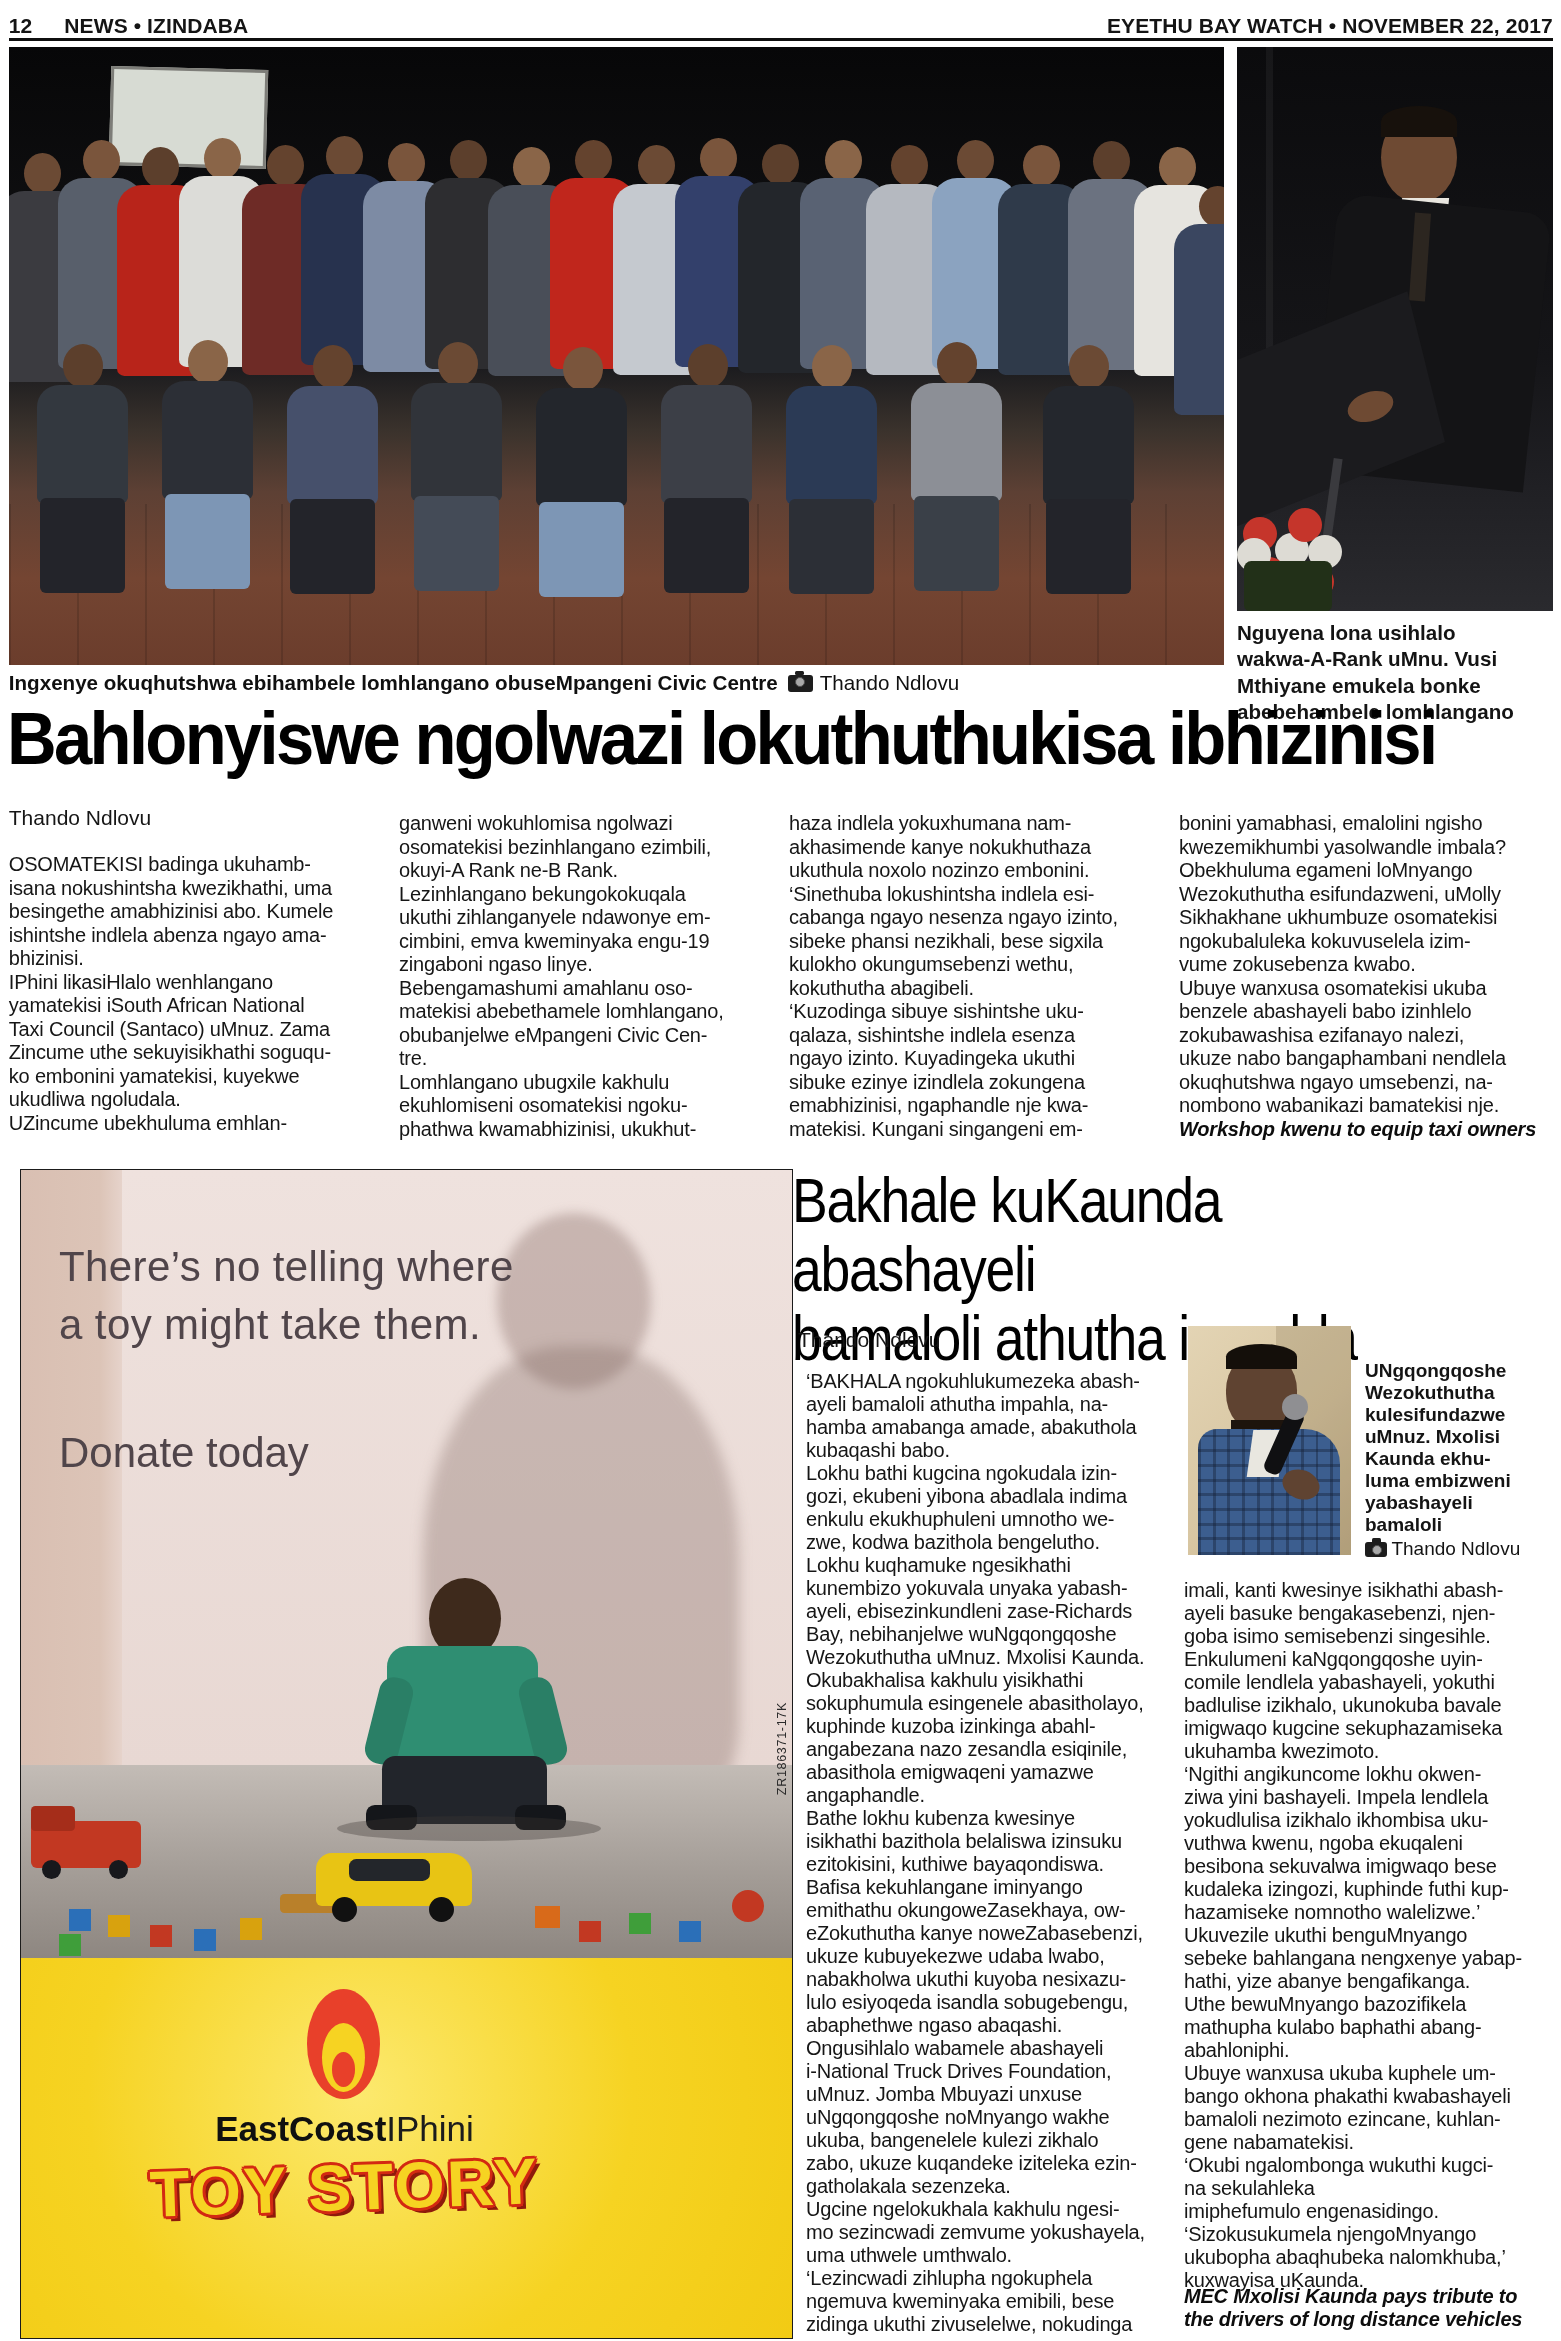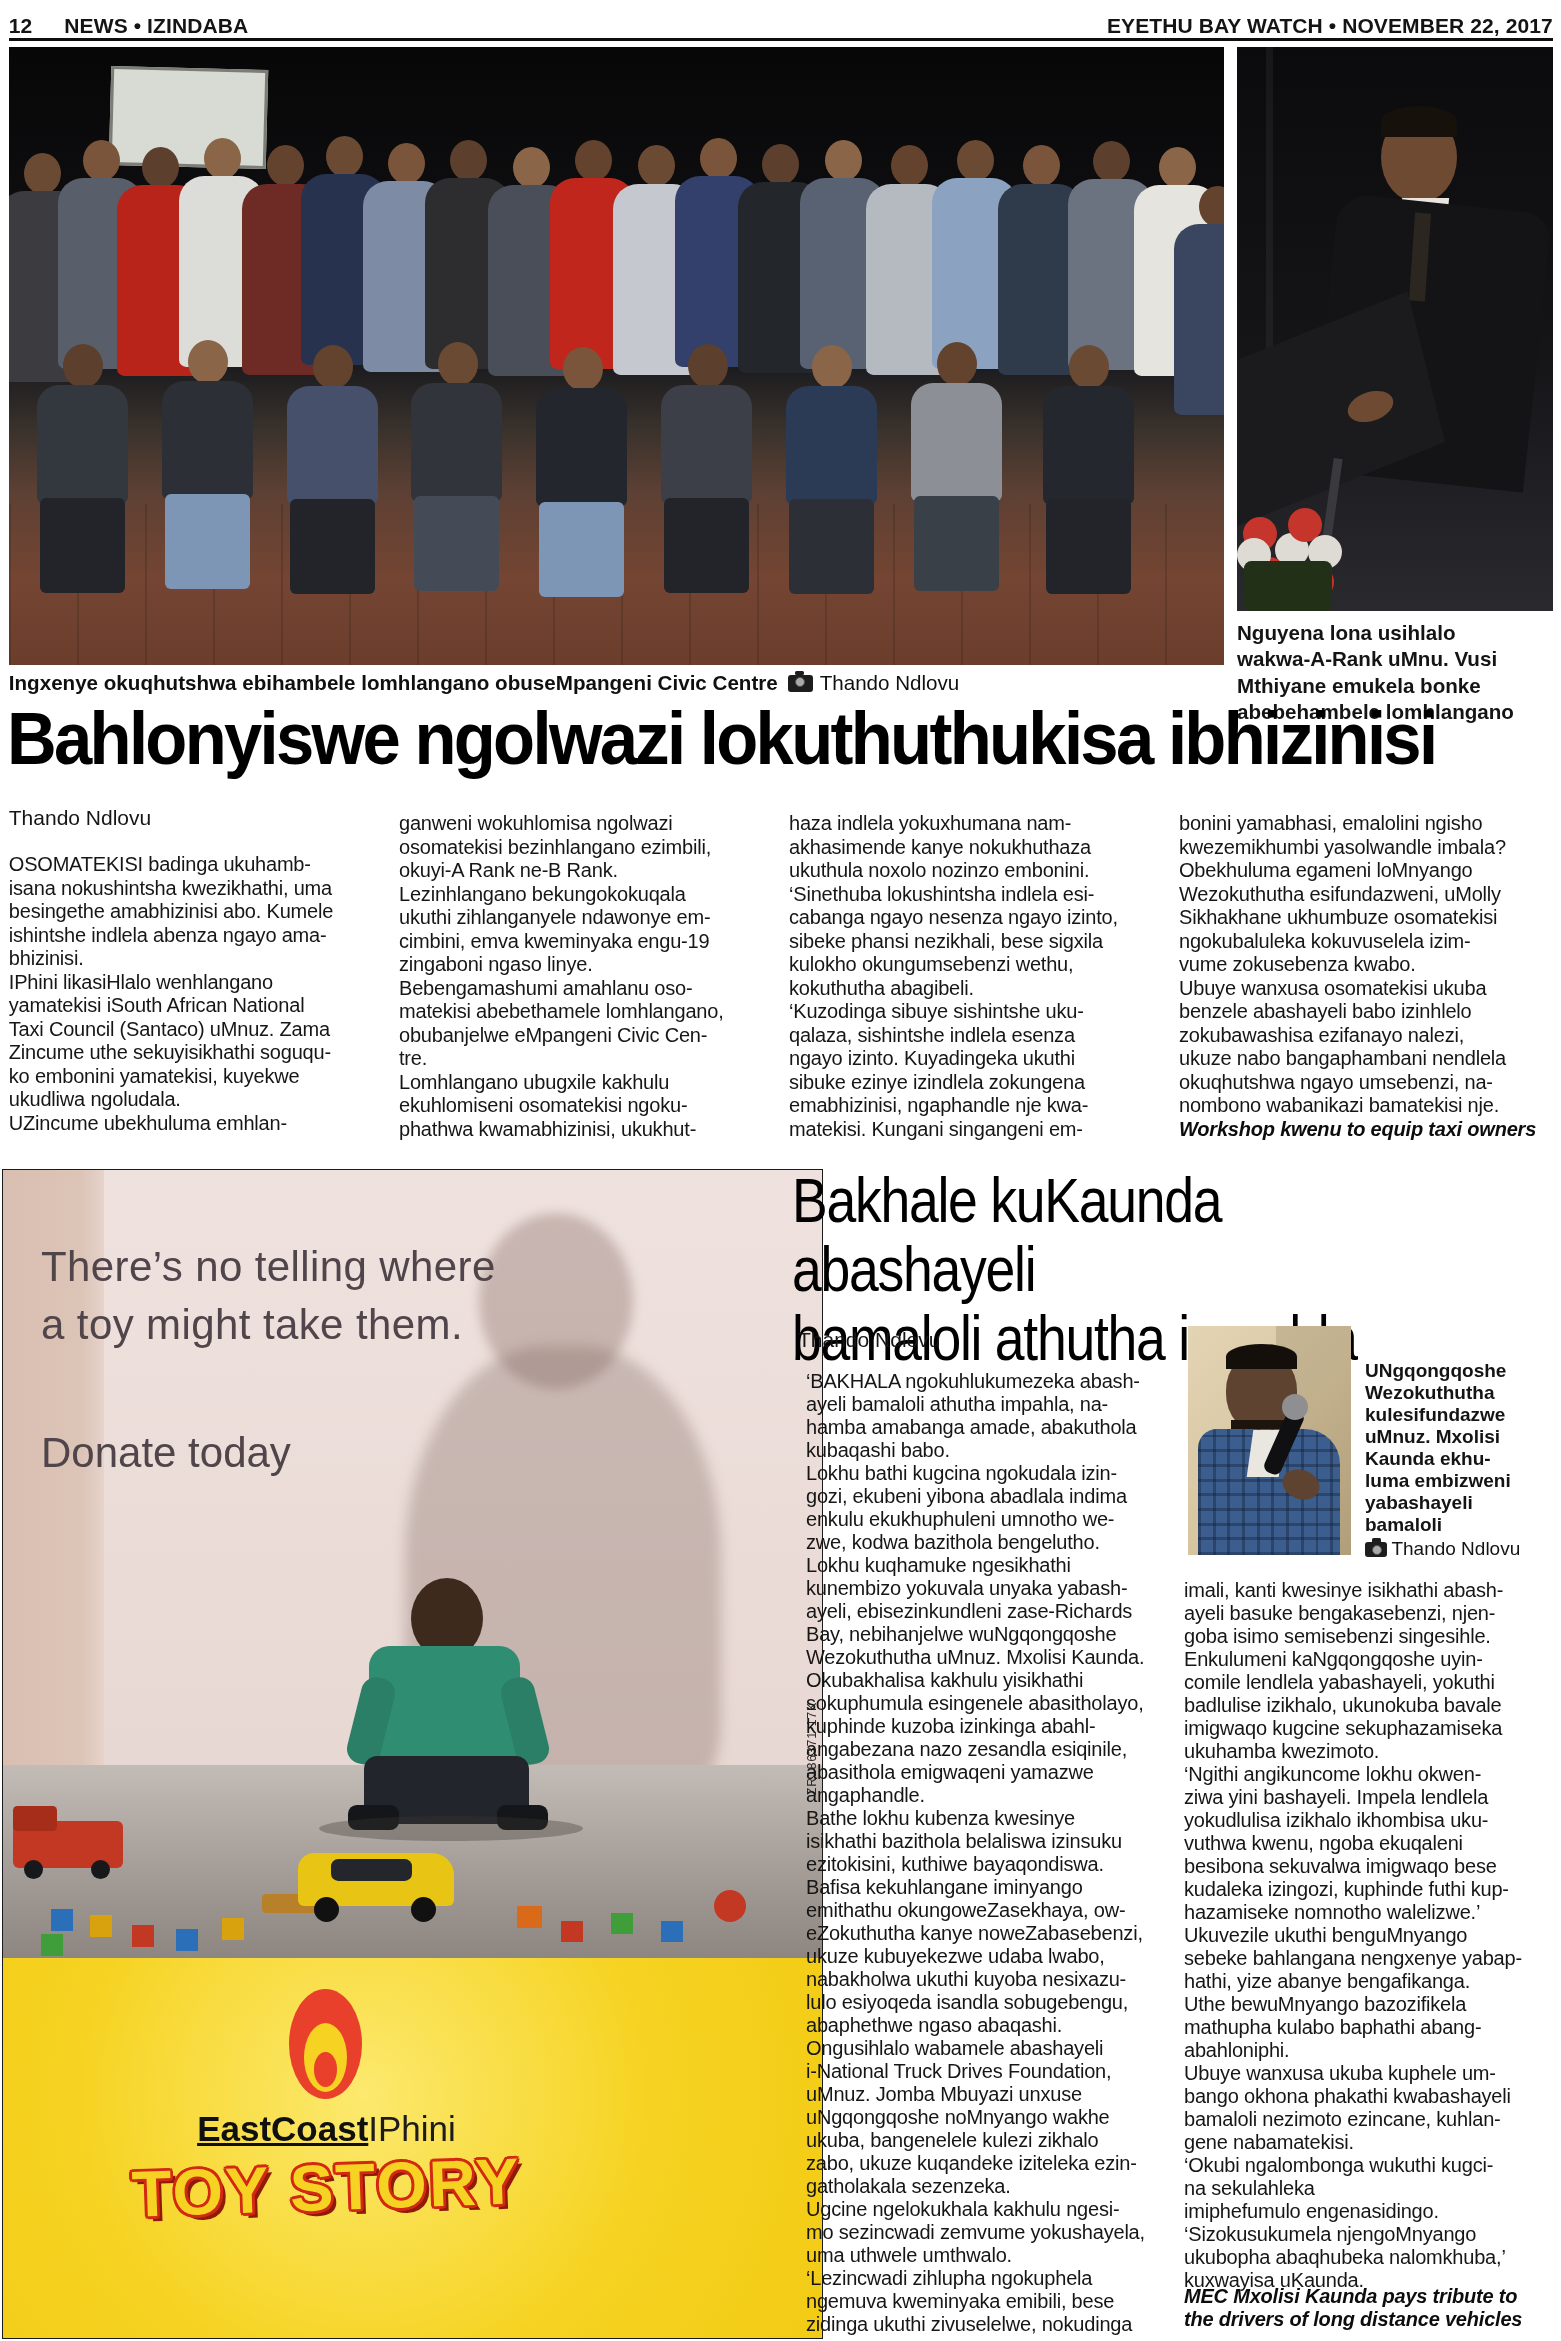--- a/index.html
+++ b/index.html
@@ -43,42 +43,42 @@
            transform:scaleX(.93);transform-origin:left center;color:#000;}
   .h2{position:absolute;left:792px;top:1166px;white-space:pre-line;
       font-size:63px;font-weight:400;letter-spacing:-1.5px;line-height:69px;color:#000;
       transform:scaleX(.85);transform-origin:left top;}
   
   .byline{position:absolute;font-size:21px;color:#161616;}
   .bt{position:absolute;white-space:pre-line;font-size:20px;line-height:23.5px;letter-spacing:-0.2px;color:#161616;}
   .bt2{line-height:23px;}
   .foot{position:absolute;font-size:20px;line-height:23px;font-weight:bold;font-style:italic;letter-spacing:-0.2px;white-space:pre-line;color:#0d0d0d;}
   
-  .ad{position:absolute;left:2px;top:1169px;width:771px;height:1168px;border:1.5px solid #1b1b1b;
-      overflow:hidden;background:#14b8a6;padding-left:48px;}
+  .ad{position:absolute;left:20px;top:1169px;width:771px;height:1168px;border:1.5px solid #1b1b1b;
+      overflow:hidden;background:#14b8a6;}
   .ad .wall{position:absolute;left:0;top:0;width:100%;height:595px;background:linear-gradient(180deg,#efe2de 0%,#e8d8d3 100%);}
   .ad .strip{position:absolute;left:0;top:0;width:101px;height:596px;background:linear-gradient(90deg,#d9bfb2 0%,#dcc4b7 78%,#e6d3cb 100%);}
   .ad .shadowhead{position:absolute;left:476px;top:43px;width:154px;height:176px;border-radius:50%;
       background:rgba(125,98,92,.34);filter:blur(5.1px);}
   .ad .shadowbody{position:absolute;left:402px;top:176px;width:316px;height:470px;border-radius:45% 45% 20% 20%;
       background:rgba(125,98,92,.32);filter:blur(6.6px);}
   .ad .floor{position:absolute;left:0;top:595px;width:100%;height:195px;
       background:linear-gradient(180deg,#c3bcb6 0%,#a49d97 55%,#8d8680 100%);}
   .adtext{position:absolute;left:38px;top:68px;white-space:pre-line;
       font-size:42px;line-height:58px;color:#50454a;letter-spacing:0.4px;}
   .adcta{position:absolute;left:38px;top:259px;font-size:42px;color:#50454a;}
   .regcode{position:absolute;right:2.9px;top:532px;writing-mode:vertical-rl;transform:rotate(180deg);
       font-size:12.5px;color:#2b2b2b;letter-spacing:0.7px;}
   .yellow{position:absolute;left:0;top:788px;width:100%;height:380px;
       background:radial-gradient(circle at 44% 36%,#fce96e 0%,#f6d322 55%,#f2cb14 100%);}
   .ecr-oval{position:absolute;left:286px;top:31px;width:73px;height:110px;border-radius:50%;background:#e8402a;}
   .ecr-oval .iy{position:absolute;left:15.4px;top:34px;width:43px;height:69px;border-radius:50%;background:#f6d322;}
   .ecr-oval .iy .ir{position:absolute;left:9.5px;top:29px;width:23.5px;height:35px;border-radius:50%;background:#e8402a;}
   .ecr-name{position:absolute;left:103px;top:151px;width:441px;text-align:center;font-size:35px;color:#1c1c1c;}
-  .ecr-name b{font-weight:bold;color:#101010;text-decoration:underline;}
+  .ecr-name b{font-weight:bold;color:#101010;}
   .toystory{position:absolute;left:59px;top:192px;width:529px;text-align:center;
       font-size:65px;font-weight:bold;letter-spacing:2.2px;color:#f6d322;transform:rotate(-2deg);
       text-shadow:2.9px 0 #d32912,-2.9px 0 #d32912,0 2.9px #d32912,0 -2.9px #d32912,
                   2.2px 2.2px #d32912,-2.2px 2.2px #d32912,2.2px -2.2px #d32912,-2.2px -2.2px #d32912,5.1px 5.1px 0 #8e1a0b;}
   
   .d{position:absolute;}
 </style>
 </head>
 <body>
 

